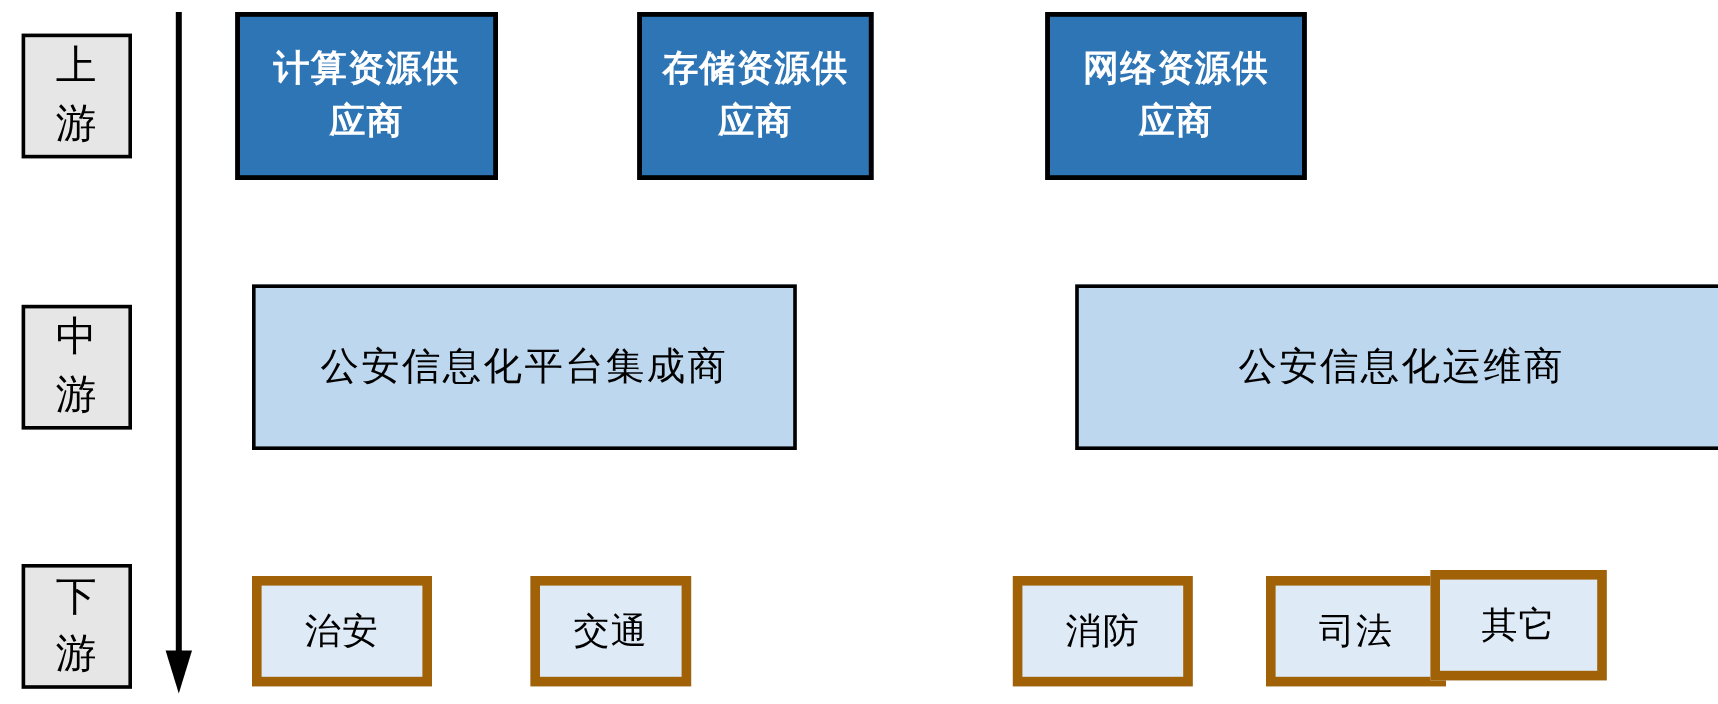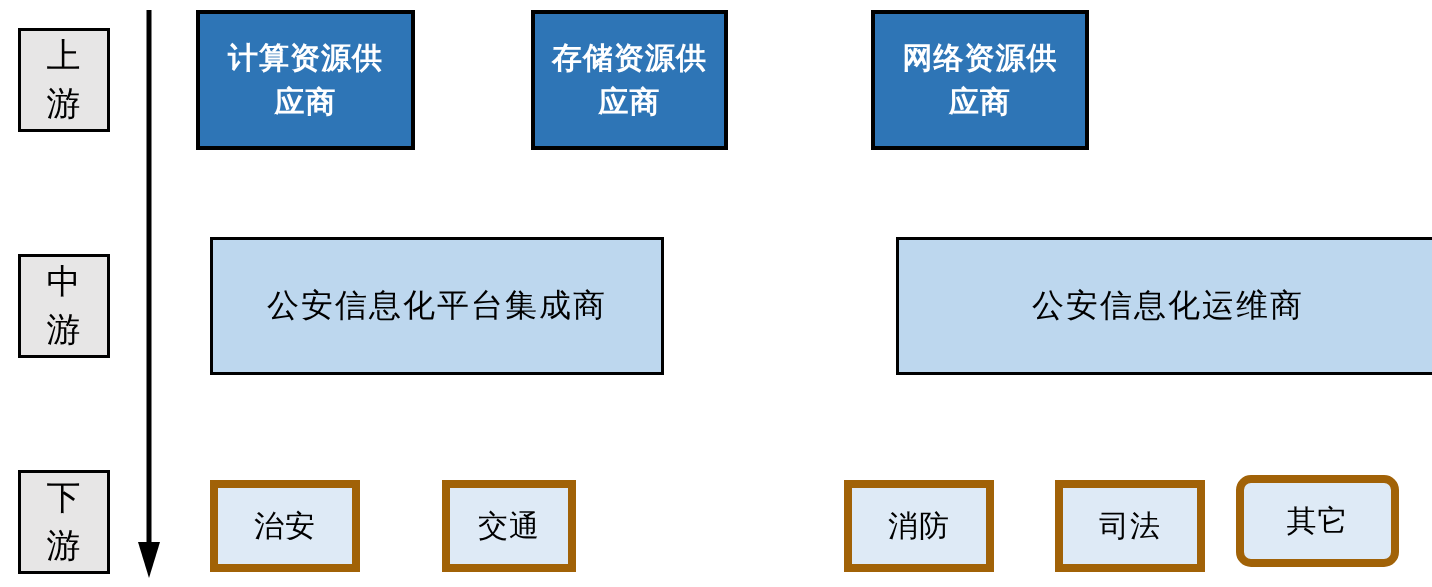--- a/index.html
+++ b/index.html
@@ -80,21 +80,21 @@
     background: #DEEAF6;
     border: 8px solid #a16207;
     font-size: 30px;
     letter-spacing: 1px;
   }
   .down-1 { left: 210px;  width: 150px; }
   .down-2 { left: 410px;  width: 134px; margin-left: 32px; }
   .down-3 { left: 633px;  width: 150px; }
   .down-4 { left: 844px;  width: 150px; }
   .down-5 { left: 1055px; width: 150px; }
-  .down-6 { left: 1236px; width: 163px; top: 475px; border-radius: 15px; }
+  .down-6 { left: 1192px; width: 147px; top: 475px; }
 </style>
 </head>
 <body>
 
 <div class="canvas">
 
   <div class="box stage-label stage-upstream">上
 游</div>
   <div class="box stage-label stage-midstream">中
 游</div>

